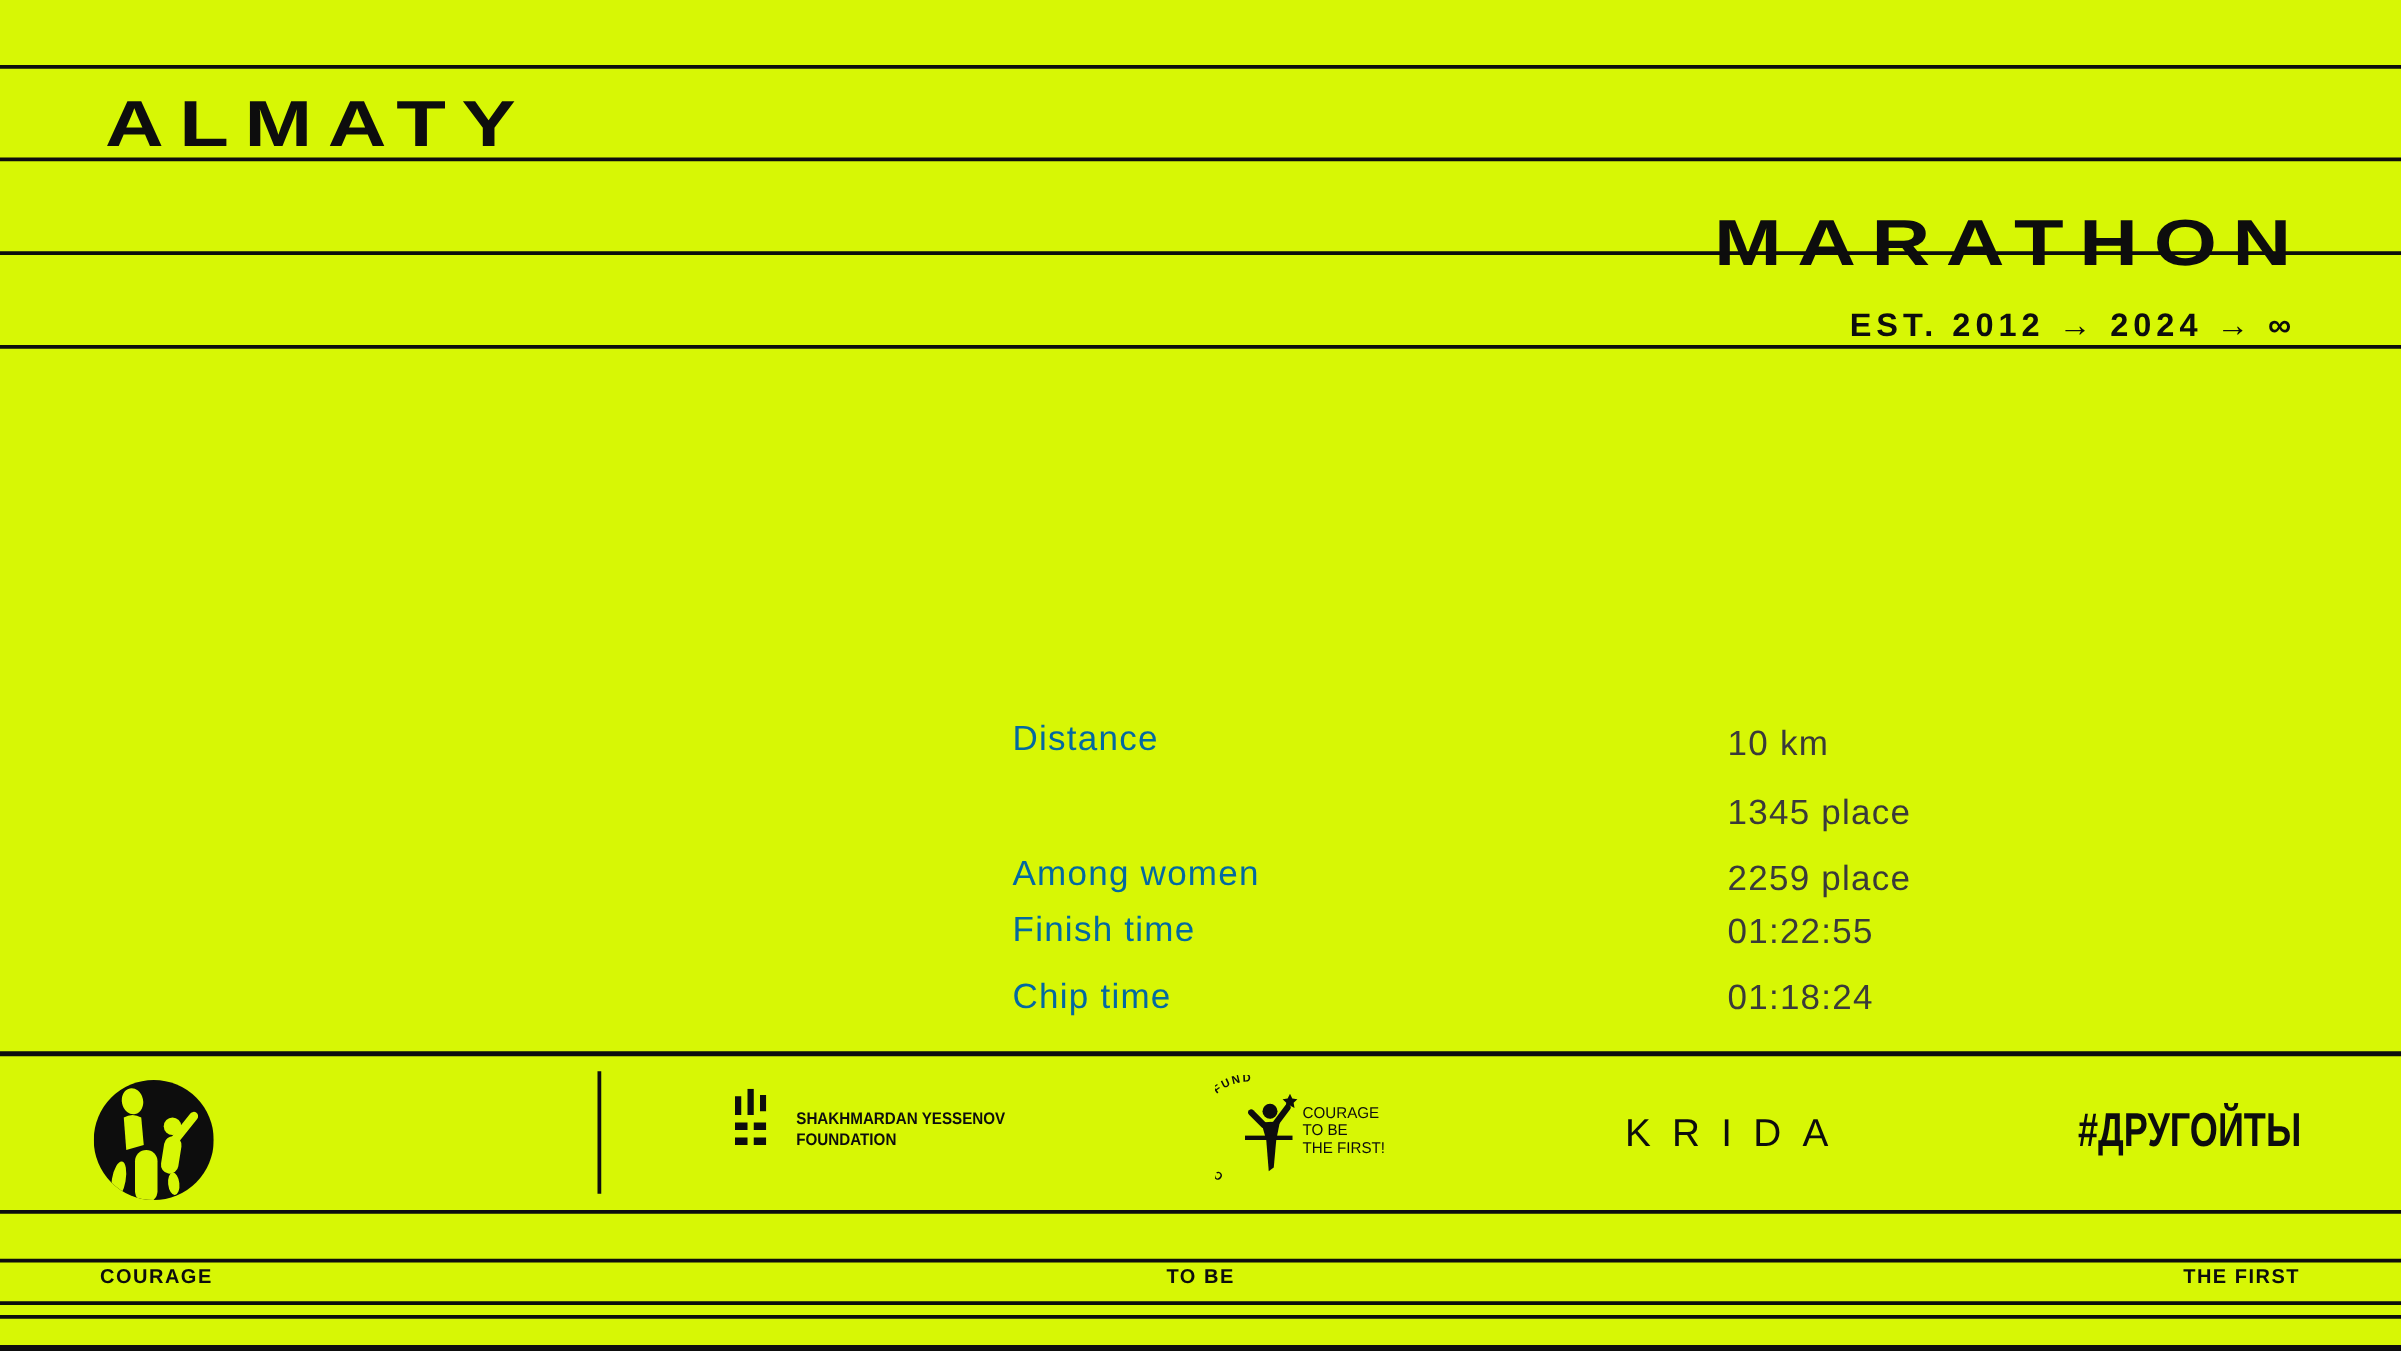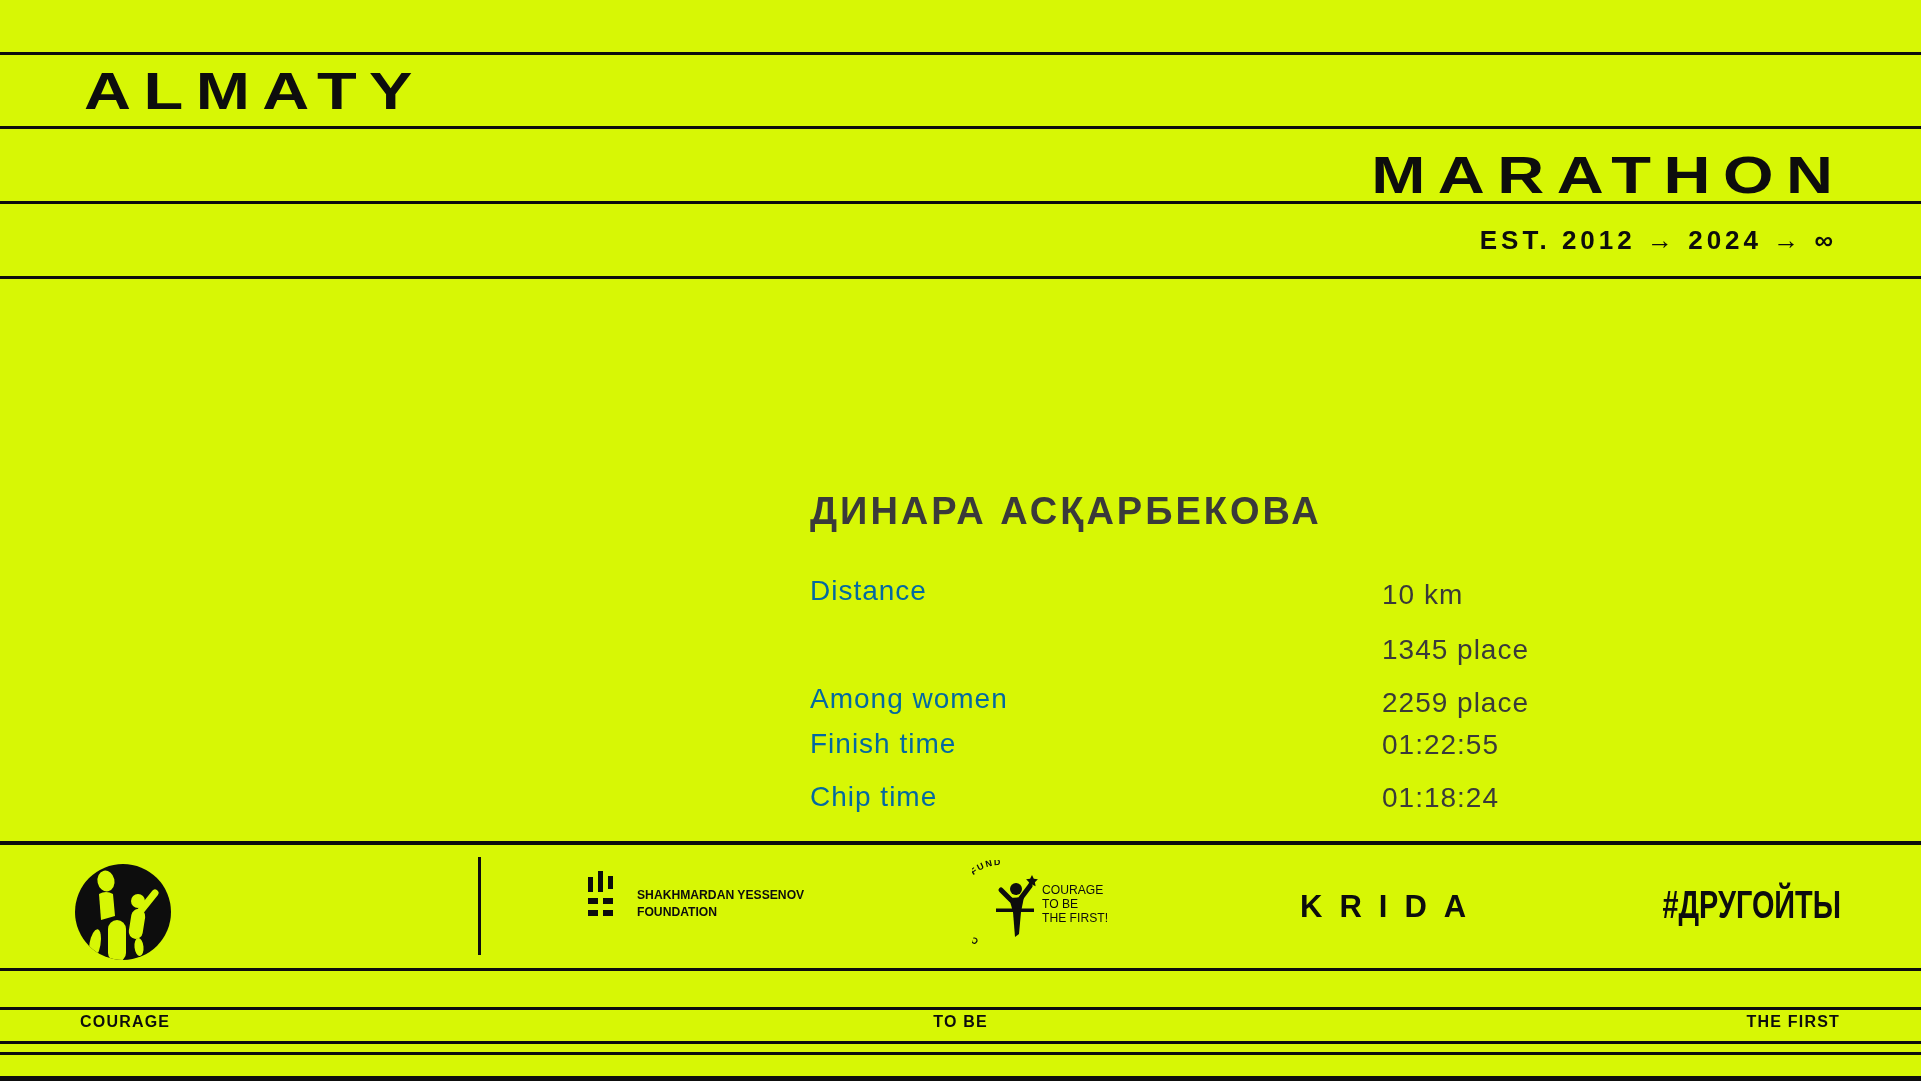--- a/index.html
+++ b/index.html
@@ -9,21 +9,21 @@
     background:#d7f705;
     overflow:hidden;
     font-family:"Liberation Sans","DejaVu Sans",sans-serif;
     color:#0d0d0d;
   }
   .hline{position:absolute;left:0;right:0;height:3px;background:#0d0d0d;}
   .hline.thick{height:4px;}
   .bottom-bar{position:absolute;left:0;right:0;top:1076px;height:5px;background:#0d0d0d;}
 
   
-  .band{position:absolute;display:flex;align-items:center;}
+  .band{position:absolute;display:flex;align-items:flex-end;}
   .wordmark-wide{
     font-weight:700;font-size:52px;letter-spacing:10px;line-height:1;
     white-space:nowrap;
   }
   .almaty-band{left:84px;top:55px;height:71px;}
   .almaty-band .wordmark-wide{transform:scaleX(1.25);transform-origin:left center;}
   .marathon-band{right:76px;top:129px;height:92px;}
   .marathon-band .wordmark-wide{transform:scaleX(1.25);transform-origin:right center;}
   .est-band{right:84px;top:204px;height:72px;margin-left:20px;}
   .est-line{font-size:26px;font-weight:600;letter-spacing:4px;white-space:nowrap;}
@@ -42,21 +42,21 @@
   .result-value{position:absolute;left:1382px;font-size:28px;font-weight:500;letter-spacing:1px;color:#3a3a3a;white-space:nowrap;}
 
   
   .kaspi-icon{position:absolute;left:75px;top:864px;}
   .kaspi-wordmark{position:absolute;left:192px;top:883px;font-size:52px;font-weight:700;letter-spacing:-1px;line-height:56px;white-space:nowrap;}
   .vdivider{position:absolute;left:478px;top:857px;width:3px;height:98px;background:#0d0d0d;}
   .yessenov-icon{position:absolute;left:588px;top:871px;}
   .yessenov-text{position:absolute;left:637px;top:887px;font-size:13.5px;font-weight:700;line-height:16.5px;letter-spacing:0;transform:scaleX(0.9);transform-origin:left center;white-space:nowrap;}
   .fund-icon{position:absolute;left:972px;top:860px;}
   .fund-text{position:absolute;left:1042px;top:884px;font-size:12.5px;font-weight:500;line-height:13.8px;transform:scaleX(0.97);transform-origin:left center;white-space:nowrap;}
-  .krida-wordmark{position:absolute;left:1300px;top:889px;font-size:31px;font-weight:700;letter-spacing:17px;white-space:nowrap;}
+  .krida-wordmark{position:absolute;left:1300px;top:889px;font-size:31px;font-weight:400;letter-spacing:17px;white-space:nowrap;}
   .hashtag-wordmark{position:absolute;right:80px;top:884px;font-size:38px;font-weight:800;letter-spacing:0;transform:scaleX(0.76);transform-origin:right center;white-space:nowrap;}
 
   
   .slogan{position:absolute;top:1013px;font-size:16px;font-weight:600;letter-spacing:1.2px;white-space:nowrap;}
   .slogan.left{left:80px;}
   .slogan.center{left:50%;transform:translateX(-50%);}
   .slogan.right{right:81px;}
 </style>
 </head>
 <body>
@@ -77,21 +77,20 @@
   <div class="band almaty-band">
     <div class="wordmark-wide">ALMATY</div>
   </div>
   <div class="band marathon-band">
     <div class="wordmark-wide">MARATHON</div>
   </div>
   <div class="band est-band">
     <div class="est-line">EST. 2012 → 2024 → ∞</div>
   </div>
 
-  <div class="athlete-name">ДИНАРА АСҚАРБЕКОВА</div>
 
   <div class="result-label" style="top:575px">Distance</div>
   <div class="result-value" style="top:579px">10 km</div>
   <div class="result-value" style="top:634px">1345 place</div>
   <div class="result-label" style="top:683px">Among women</div>
   <div class="result-value" style="top:687px">2259 place</div>
   <div class="result-label" style="top:728px">Finish time</div>
   <div class="result-value" style="top:729px">01:22:55</div>
   <div class="result-label" style="top:781px">Chip time</div>
   <div class="result-value" style="top:782px">01:18:24</div>

